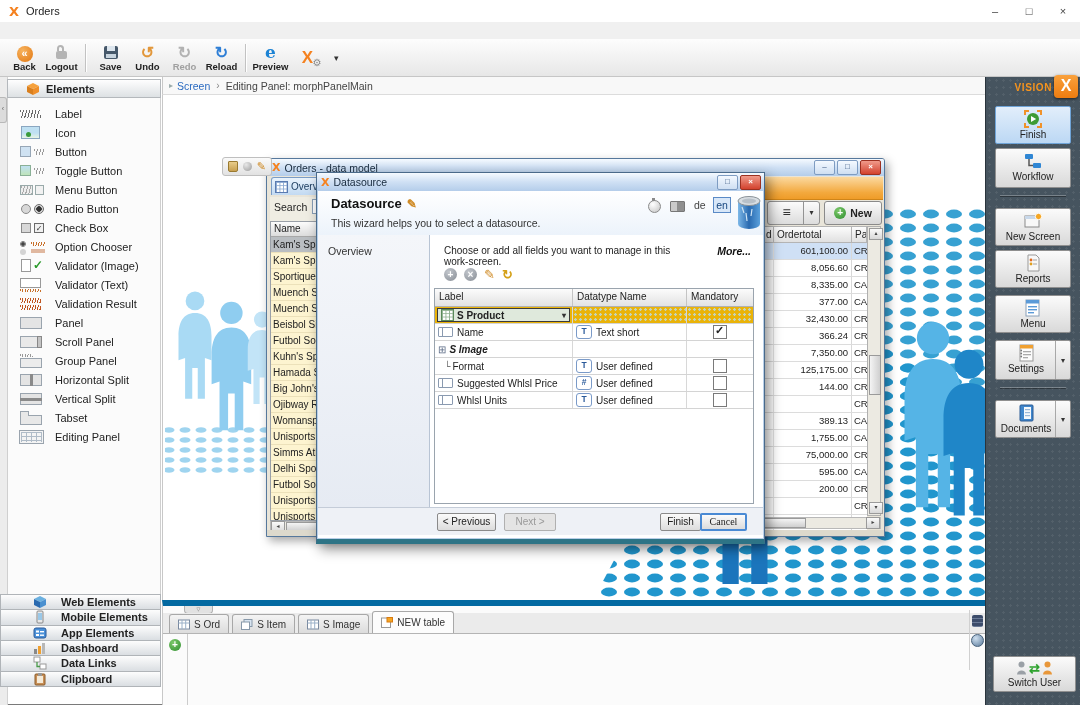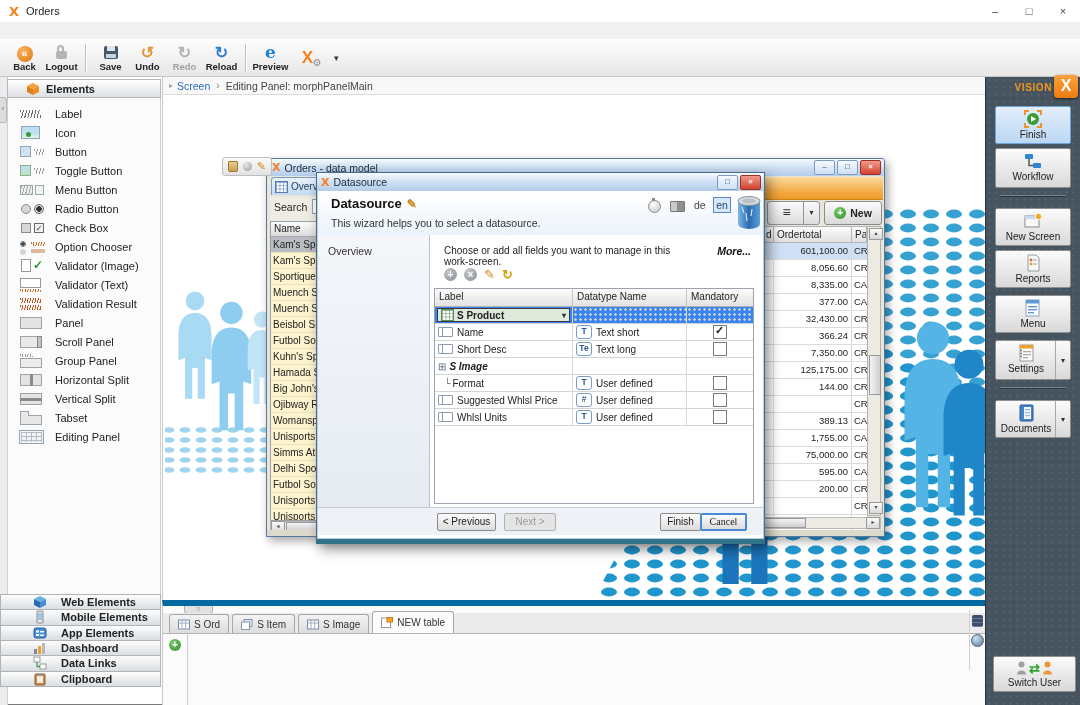--- a/index.html
+++ b/index.html
@@ -188,21 +188,21 @@
   .ic-refresh{color:#d4a017;font-size:13px;font-weight:bold;}
   #dlg-table{left:4px;top:53px;width:320px;height:216px;border:1px solid #9aa4ae;box-sizing:border-box;background:#fff;}
   #dlg-thead{display:flex;height:17px;background:linear-gradient(#fcfcfc,#e2e2e2);border-bottom:1px solid #b0b0b0;}
   .dhc{font-size:10px;line-height:16px;padding-left:4px;box-sizing:border-box;border-right:1px solid #c4c4c4;}
   .c-label{width:138px;}
   .c-dt{width:114px;}
   .c-mand{width:66px;border-right:none;}
   .drow{display:flex;height:16px;border-bottom:1px solid #d4d4d4;}
   .dc{box-sizing:border-box;border-right:1px solid #d8d8d8;display:flex;align-items:center;font-size:10px;overflow:hidden;white-space:nowrap;}
   .dc.c-mand{justify-content:center;border-right:none;}
-  .drow.grp-sel{background:#3b82f6;}
+  .drow.grp-sel{background:#eab308;}
   .drow.grp-sel .dc.dots{background-image:radial-gradient(#c2d4bc 1px,transparent 1.5px);background-size:5px 5px;}
   .ddown{flex:1;margin:1px 2px;border:1px solid #3a3a3a;background:#dfe9dc;display:flex;align-items:center;height:12px;font-weight:bold;font-size:10px;}
   .ddown .arr{margin-left:auto;margin-right:3px;font-size:8px;color:#333;}
   .fld{width:13px;min-width:13px;height:8px;border:1px solid #8a9ab0;background:#fff;border-radius:1px;margin:0 4px 0 3px;position:relative;}
   .fld::before{content:'';position:absolute;left:3px;top:0;bottom:0;width:1px;background:#8a9ab0;}
   .grp-ic{font-size:10px;color:#5a6a85;margin:0 3px 0 3px;}
   .indent{margin-left:9px;color:#555;margin-right:2px;font-size:9px;}
   .dt-badge{min-width:12px;height:12px;border:1px solid #7a9ac8;border-radius:3px;color:#2a5a9a;font-size:8.5px;font-weight:bold;text-align:center;line-height:11px;background:#fff;margin:0 4px 0 3px;padding:0 1px;}
   .bold-it{font-weight:bold;font-style:italic;}
   .cb{width:12px;height:12px;border:1px solid #7a7a7a;background:#fff;position:relative;}
@@ -729,33 +729,20 @@
               <span class="dc c-dt">
                 <span class="dt-badge">T</span>
                 <span>Text short</span>
               </span>
               <span class="dc c-mand">
                 <span class="cb on"></span>
               </span>
             </div>
             <div class="drow">
               <span class="dc c-label">
-                <span class="fld"></span>
-                <span>Short Desc</span>
-              </span>
-              <span class="dc c-dt">
-                <span class="dt-badge">Te</span>
-                <span>Text long</span>
-              </span>
-              <span class="dc c-mand">
-                <span class="cb"></span>
-              </span>
-            </div>
-            <div class="drow">
-              <span class="dc c-label">
                 <span class="grp-ic">⊞</span>
                 <span class="bold-it">S Image</span>
               </span>
               <span class="dc c-dt"></span>
               <span class="dc c-mand"></span>
             </div>
             <div class="drow">
               <span class="dc c-label">
                 <span class="indent">└</span>
                 <span>Format</span>

